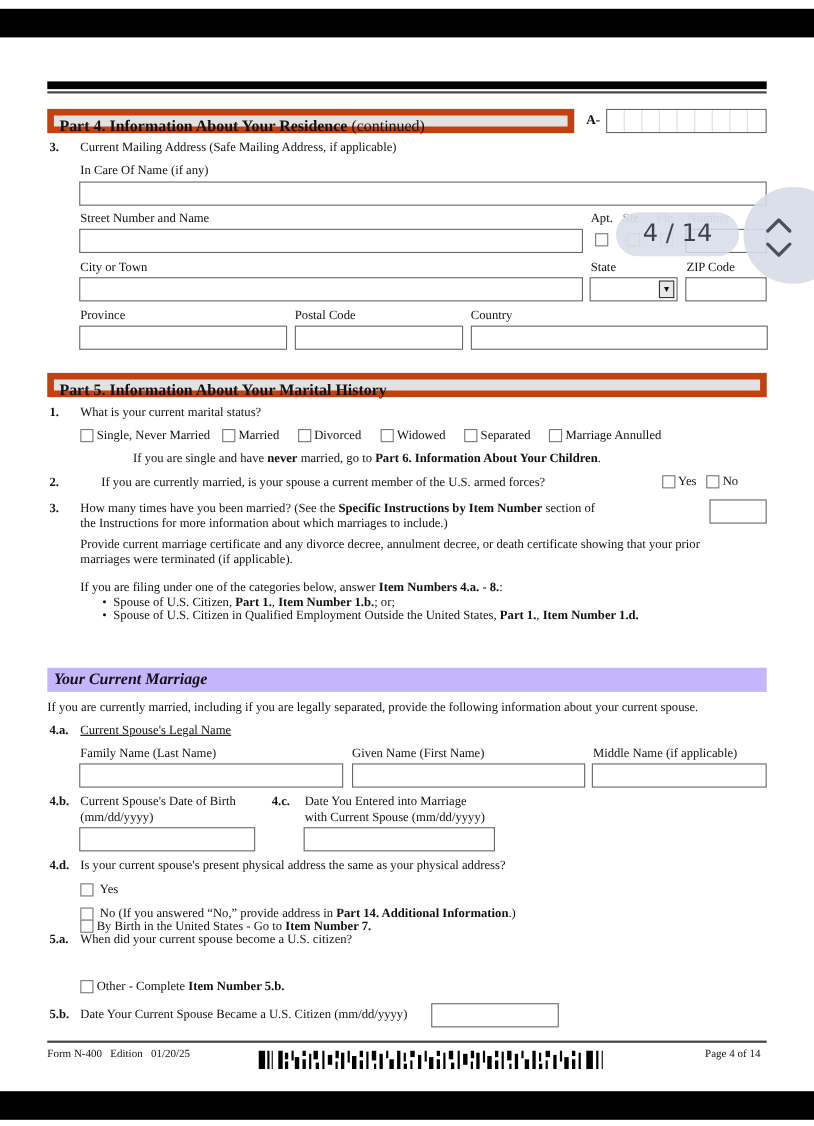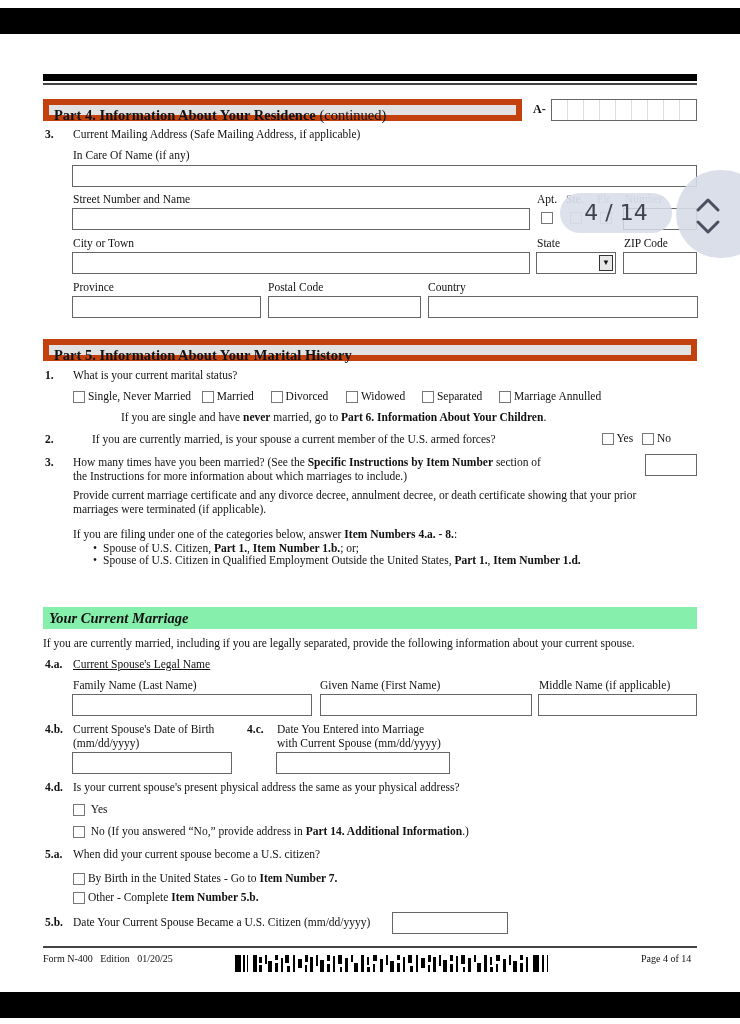--- a/index.html
+++ b/index.html
@@ -5,21 +5,21 @@
     * { box-sizing: border-box; margin: 0; padding: 0; }
     html, body { width: 740px; height: 1024px; background: #ffffff; overflow: hidden; }
     body { position: relative; font-family: "Liberation Serif", "DejaVu Serif", serif; color: #111; font-size: 11.5px; }
     .abs { position: absolute; }
     .bar-top { left: 0; top: 8px; width: 740px; height: 26px; background: #000; }
     .bar-bottom { left: 0; top: 992px; width: 740px; height: 26px; background: #000; }
     .rule-thick { left: 43px; top: 74px; width: 654px; height: 7px; background: #000; }
     .rule-thin { left: 43px; top: 83px; width: 654px; height: 2px; background: #444; }
     .part-header { border: 6px solid #c2410c; background: #e2e2e2; height: 22px; line-height: 20px; padding-left: 5px; font-size: 14.5px; }
     .part-header b { font-weight: bold; }
-    .sub-header { background: #86efac; height: 22px; line-height: 22px; padding-left: 6px; font-size: 14.5px; font-weight: bold; font-style: italic; }
+    .sub-header { background: #c4b5fd; height: 22px; line-height: 22px; padding-left: 6px; font-size: 14.5px; font-weight: bold; font-style: italic; }
     .box { border: 1px solid #666; background: #fff; }
     .cb { width: 12px; height: 12px; border: 1px solid #777; background: #fff; display: inline-block; vertical-align: middle; }
     .num { font-weight: bold; }
     .lbl { font-size: 11.5px; white-space: nowrap; }
     .aseg { position: absolute; top: 0; bottom: 0; border-left: 1px solid #ddd; }
     .select-arrow { width: 14px; height: 16px; border: 1px solid #333; background: #e8e8e8; font-size: 8px; line-height: 14px; text-align: center; }
     .overlay-pill { left: 560px; top: 193px; width: 112px; height: 40px; border-radius: 20px; background: rgba(215,220,232,0.85); font-family: "DejaVu Sans", sans-serif; font-size: 22px; color: #3c4350; text-align: center; line-height: 40px; }
     .overlay-circle { left: 676px; top: 170px; width: 90px; height: 88px; border-radius: 44px; background: rgba(215,220,232,0.9); }
     .barcode { left: 235px; top: 955px; width: 320px; height: 17px; }
     ul.bullets { list-style: none; }
@@ -148,21 +148,21 @@
 <div class="abs lbl" style="left:73px;top:781px;">Is your current spouse's present physical address the same as your physical address?</div>
 <div class="abs lbl" style="left:73px;top:803px;">
   <span class="cb"></span> &nbsp;<span>Yes</span>
 </div>
 <div class="abs lbl" style="left:73px;top:825px;">
   <span class="cb"></span> &nbsp;<span>No (If you answered “No,” provide address in </span><b>Part 14. Additional Information</b><span>.)</span>
 </div>
 
 <div class="abs num" style="left:45px;top:848px;">5.a.</div>
 <div class="abs lbl" style="left:73px;top:848px;">When did your current spouse become a U.S. citizen?</div>
-<div class="abs lbl" style="left:73px;top:872px;">
+<div class="abs lbl" style="left:73px;top:836px;">
   <span class="cb"></span> <span>By Birth in the United States - Go to </span><b>Item Number 7.</b>
 </div>
 <div class="abs lbl" style="left:73px;top:891px;">
   <span class="cb"></span> <span>Other - Complete </span><b>Item Number 5.b.</b>
 </div>
 
 <div class="abs num" style="left:45px;top:916px;">5.b.</div>
 <div class="abs lbl" style="left:73px;top:916px;">Date Your Current Spouse Became a U.S. Citizen (mm/dd/yyyy)</div>
 <div class="abs box" style="left:392px;top:912px;width:116px;height:22px;"></div>
 

